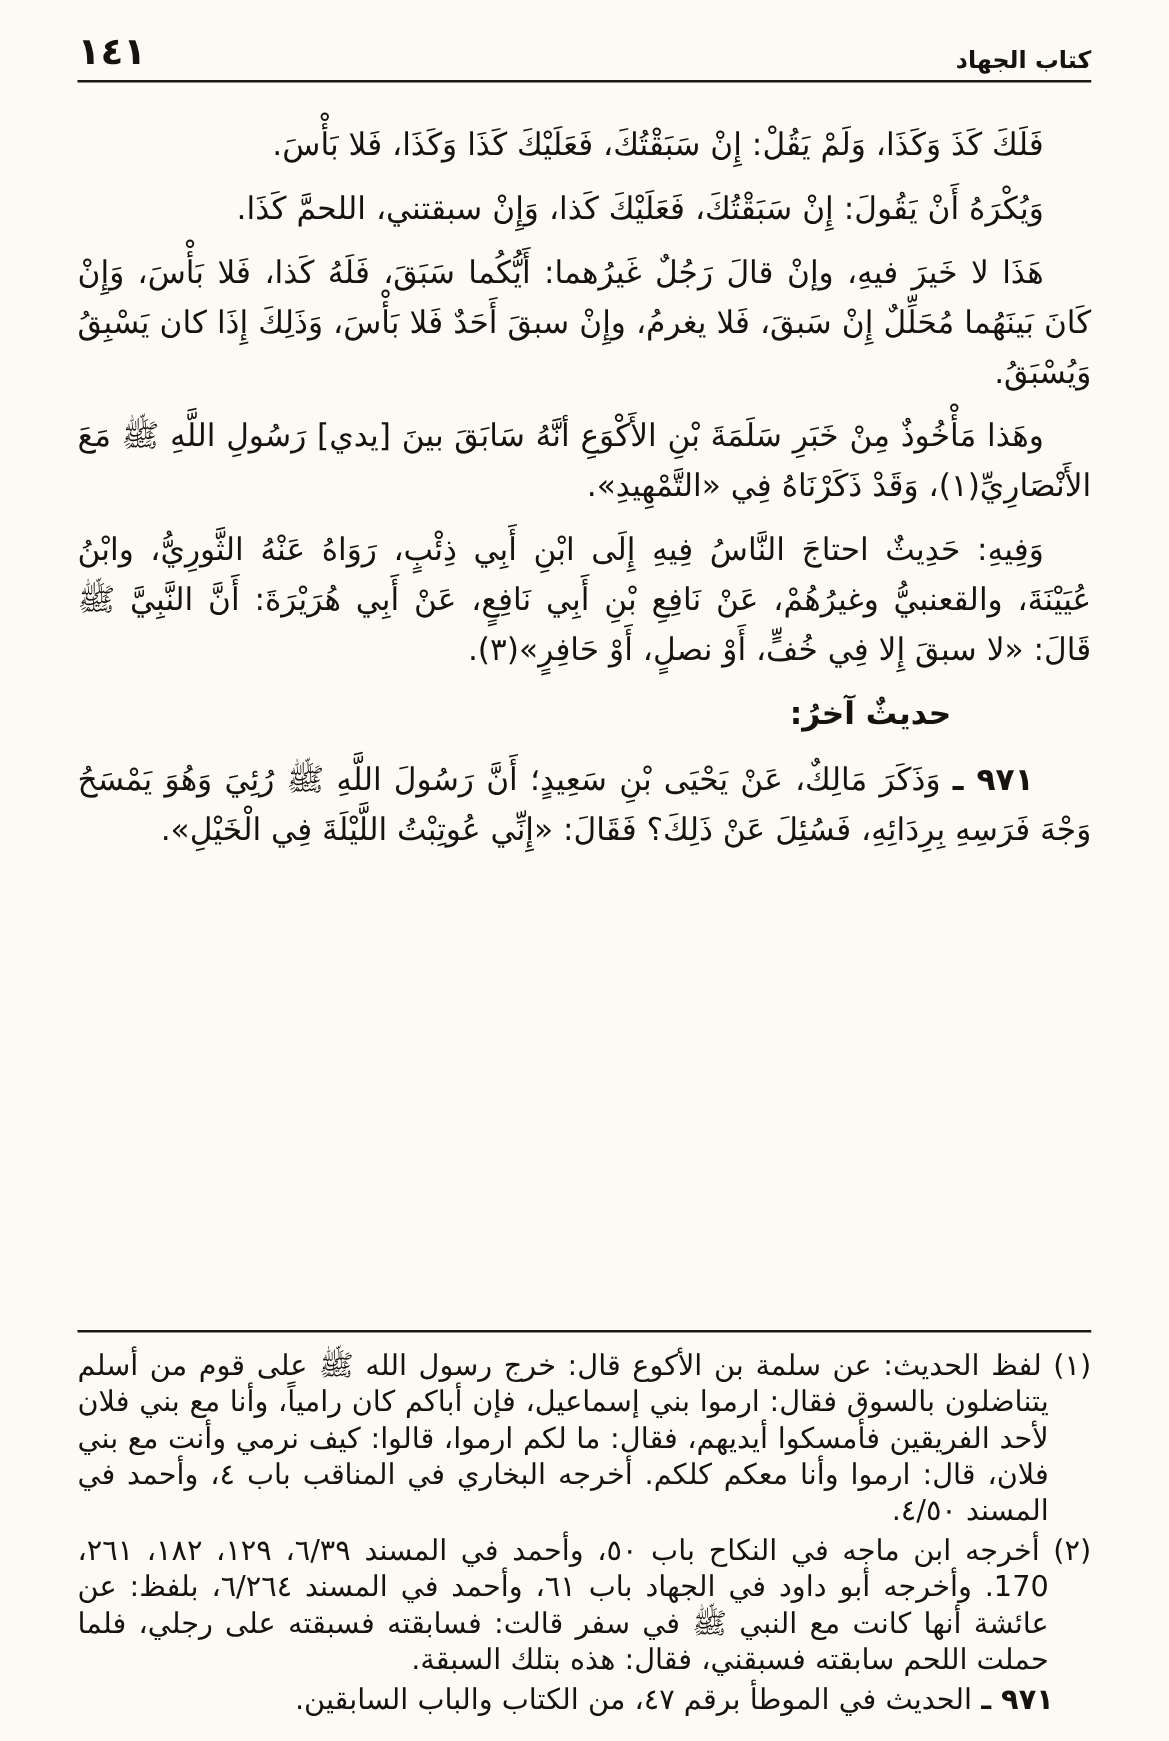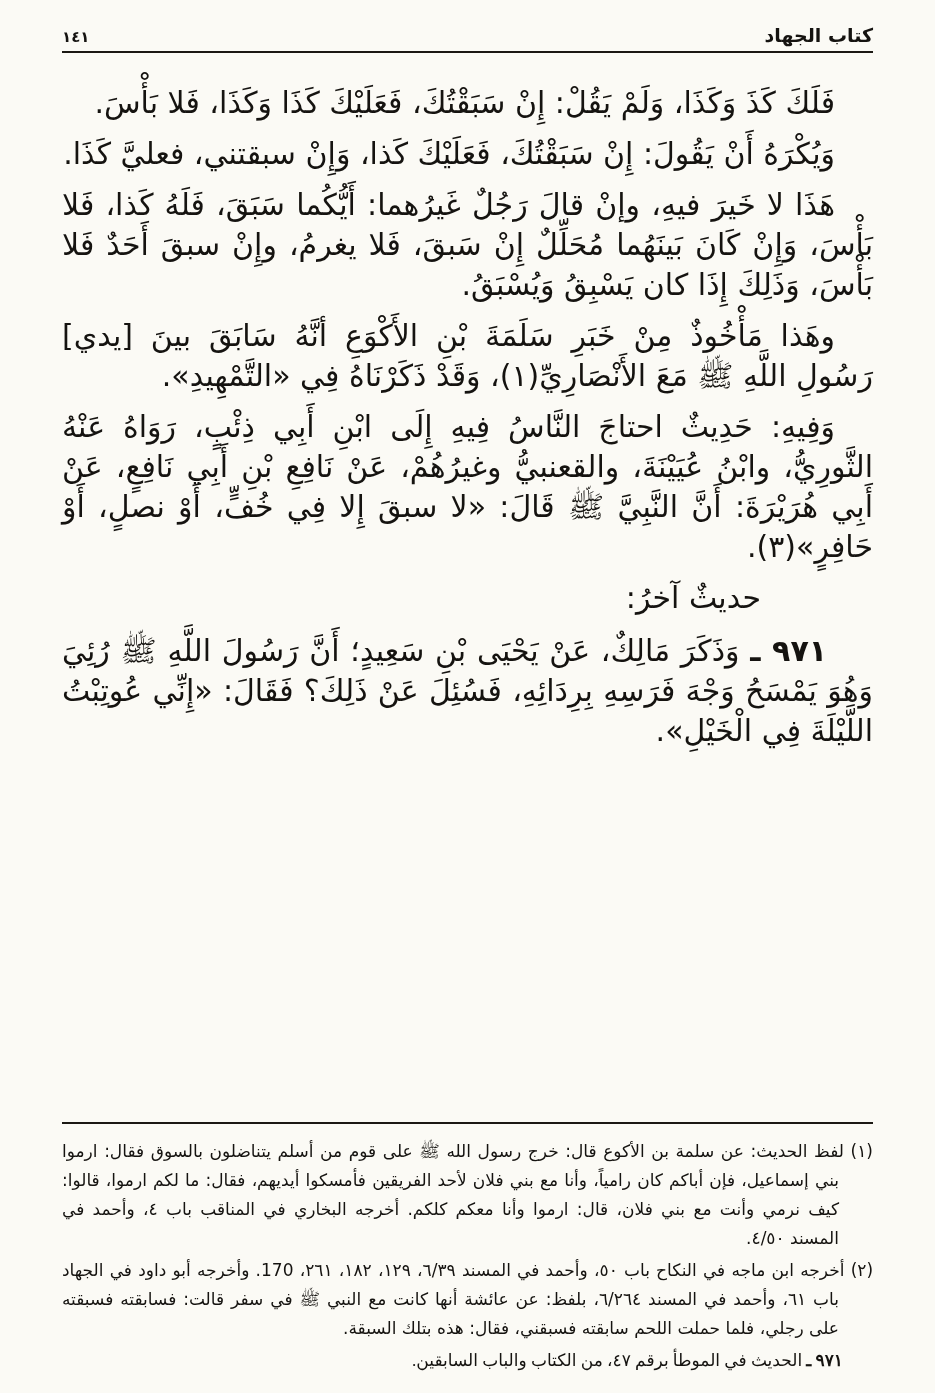--- a/index.html
+++ b/index.html
@@ -13,62 +13,62 @@
     width:935px;height:1393px;
     padding:24px 62px 18px 62px;
     display:flex;flex-direction:column;
   }
   
   .page-header{
     display:flex;justify-content:space-between;align-items:flex-end;
     border-bottom:2px solid #1b1813;padding-bottom:5px;
   }
   .book-title{font-weight:700;font-size:19px;letter-spacing:.2px;text-align:right;}
-  .page-number{font-weight:700;font-size:15px;direction:ltr;}
+  .page-number{font-weight:700;font-size:30px;direction:ltr;}
   
   .page-body{
     flex:0 0 auto;
     padding-top:30px;
-    font-size:30px;line-height:40px;
+    font-size:25px;line-height:40px;
     text-align:justify;
   }
   .para{margin:0 0 11px 0;text-indent:38px;}
-  .para.subheading{font-weight:400;text-indent:112px;margin-bottom:13px;}
+  .para.subheading{font-weight:700;text-indent:112px;margin-bottom:13px;}
   .para.hadith-para{text-indent:46px;}
   .hadith-num{font-weight:700;}
   
   .footnote-sep{
     margin-top:auto;
     border-top:2px solid #1b1813;
     margin-bottom:13px;
   }
   .footnotes{
-    font-size:17px;line-height:29px;
+    font-size:23px;line-height:29px;
     text-align:justify;
   }
   .footnote{
     margin:0 0 3px 0;
     padding-right:34px;text-indent:-34px;
   }
-  .footnote.last{padding-right:30px;text-indent:0;margin-bottom:0;font-family:Liberation Serif, serif;}
+  .footnote.last{padding-right:30px;text-indent:0;margin-bottom:0;}
   .fn-num{font-weight:700;}
 </style>
 </head>
 <body>
 
 <div class="page">
 
   <header class="page-header">
     <div class="book-title">كتاب الجهاد</div>
     <div class="page-number">١٤١</div>
   </header>
 
   <main class="page-body">
     <p class="para">فَلَكَ كَذَ وَكَذَا، وَلَمْ يَقُلْ: إِنْ سَبَقْتُكَ، فَعَلَيْكَ كَذَا وَكَذَا، فَلا بَأْسَ.</p>
-    <p class="para">وَيُكْرَهُ أَنْ يَقُولَ: إِنْ سَبَقْتُكَ، فَعَلَيْكَ كَذا، وَإِنْ سبقتني، فعليَّ كَذَا.</p>
+    <p class="para">وَيُكْرَهُ أَنْ يَقُولَ: إِنْ سَبَقْتُكَ، فَعَلَيْكَ كَذا، وَإِنْ سبقتني، اللحمَّ كَذَا.</p>
     <p class="para">هَذَا لا خَيرَ فيهِ، وإنْ قالَ رَجُلٌ غَيرُهما: أَيُّكُما سَبَقَ، فَلَهُ كَذا، فَلا بَأْسَ، وَإِنْ كَانَ بَينَهُما مُحَلِّلٌ إِنْ سَبقَ، فَلا يغرمُ، وإِنْ سبقَ أَحَدٌ فَلا بَأْسَ، وَذَلِكَ إِذَا كان يَسْبِقُ وَيُسْبَقُ.</p>
     <p class="para">وهَذا مَأْخُوذٌ مِنْ خَبَرِ سَلَمَةَ بْنِ الأَكْوَعِ أنَّهُ سَابَقَ بينَ [يدي] رَسُولِ اللَّهِ ﷺ مَعَ الأَنْصَارِيِّ(١)، وَقَدْ ذَكَرْنَاهُ فِي «التَّمْهِيدِ».</p>
     <p class="para">وَفِيهِ: حَدِيثٌ احتاجَ النَّاسُ فِيهِ إِلَى ابْنِ أَبِي ذِئْبٍ، رَوَاهُ عَنْهُ الثَّورِيُّ، وابْنُ عُيَيْنَةَ، والقعنبيُّ وغيرُهُمْ، عَنْ نَافِعِ بْنِ أَبِي نَافِعٍ، عَنْ أَبِي هُرَيْرَةَ: أَنَّ النَّبِيَّ ﷺ قَالَ: «لا سبقَ إِلا فِي خُفٍّ، أَوْ نصلٍ، أَوْ حَافِرٍ»(٣).</p>
     <p class="para subheading">حديثٌ آخرُ:</p>
     <p class="para hadith-para"><span class="hadith-num">٩٧١ ـ</span> <span>وَذَكَرَ مَالِكٌ، عَنْ يَحْيَى بْنِ سَعِيدٍ؛ أَنَّ رَسُولَ اللَّهِ ﷺ رُئِيَ وَهُوَ يَمْسَحُ وَجْهَ فَرَسِهِ بِرِدَائِهِ، فَسُئِلَ عَنْ ذَلِكَ؟ فَقَالَ: «إِنِّي عُوتِبْتُ اللَّيْلَةَ فِي الْخَيْلِ».</span></p>
   </main>
 
   <div class="footnote-sep"></div>
 
   <footer class="footnotes">

